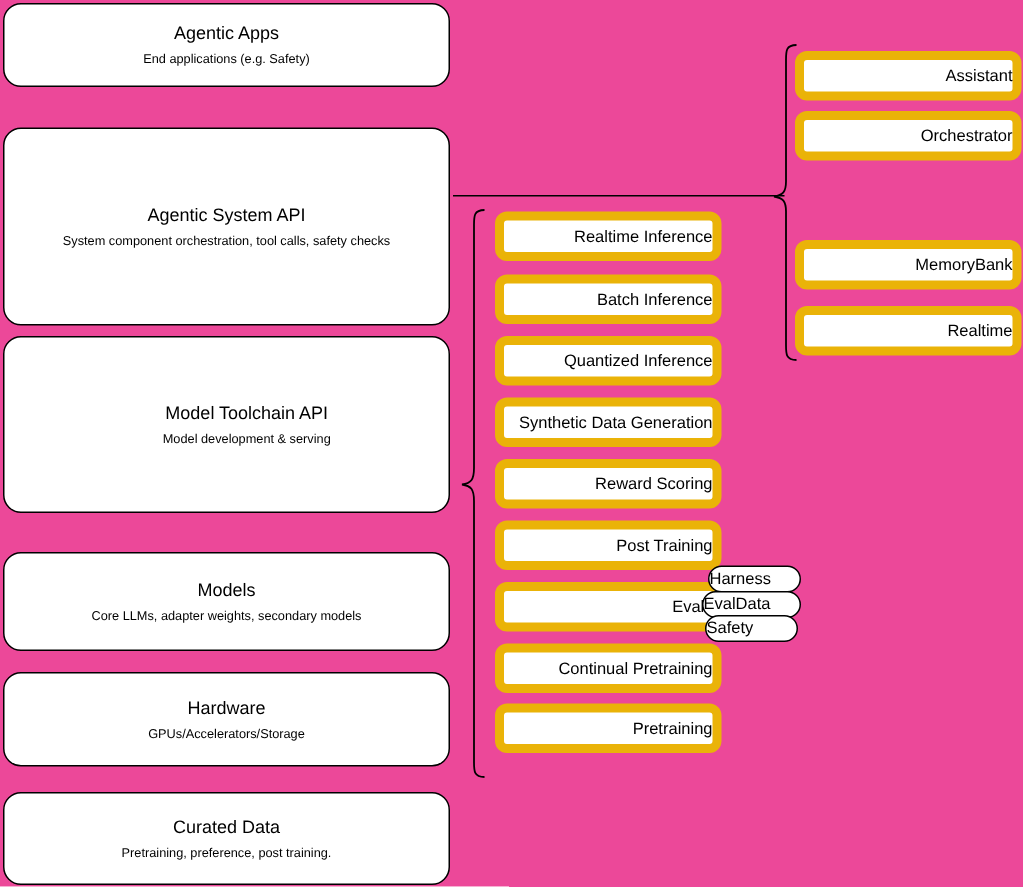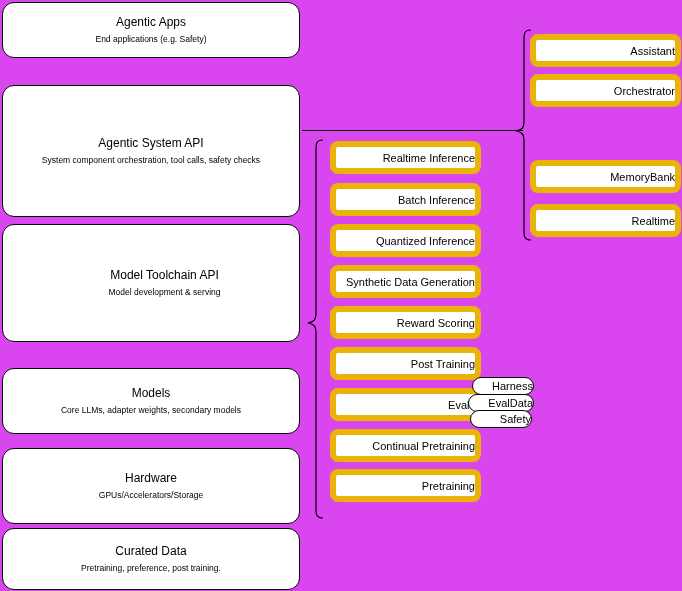--- a/index.html
+++ b/index.html
@@ -10,21 +10,21 @@
   }
   body {
     font-family: "Liberation Sans", sans-serif;
     color: #000000;
     -webkit-font-smoothing: antialiased;
   }
   #canvas {
     position: relative;
     width: 682px;
     height: 591px;
-    background: #d946ef;
+    background: #ec4899;
     overflow: hidden;
   }
 
   
   .box {
     position: absolute;
     box-sizing: border-box;
     border: 1px solid #000000;
     background: #ffffff;
     border-radius: 10px;
@@ -82,21 +82,21 @@
   
   .badge {
     position: absolute;
     box-sizing: border-box;
     border: 1px solid #000000;
     background: #ffffff;
     border-radius: 10px;
     height: 18px;
     display: flex;
     align-items: center;
-    justify-content: flex-end;
+    justify-content: flex-start;
     font-size: 11px;
     white-space: nowrap;
     z-index: 5;
   }
 
   
   .connector {
     position: absolute;
     background: #000000;
     height: 1px;
@@ -131,21 +131,21 @@
   <div class="box layer-box" style="top:224px; height:118px;padding-left:27px;">
     <div class="title">Model Toolchain API</div>
     <div class="subtitle">Model development &amp; serving</div>
   </div>
 
   <div class="box layer-box" style="top:368px; height:66px;">
     <div class="title">Models</div>
     <div class="subtitle">Core LLMs, adapter weights, secondary models</div>
   </div>
 
-  <div class="box layer-box" style="top:448px; height:76px;">
+  <div class="box layer-box" style="top:448px; height:63px;">
     <div class="title">Hardware</div>
     <div class="subtitle">GPUs/Accelerators/Storage</div>
   </div>
 
   <div class="box layer-box" style="top:528px; height:62px;">
     <div class="title">Curated Data</div>
     <div class="subtitle">Pretraining, preference, post training.</div>
   </div>
 
   <div class="connector" style="left:302px; top:130px; width:221px;"></div>

